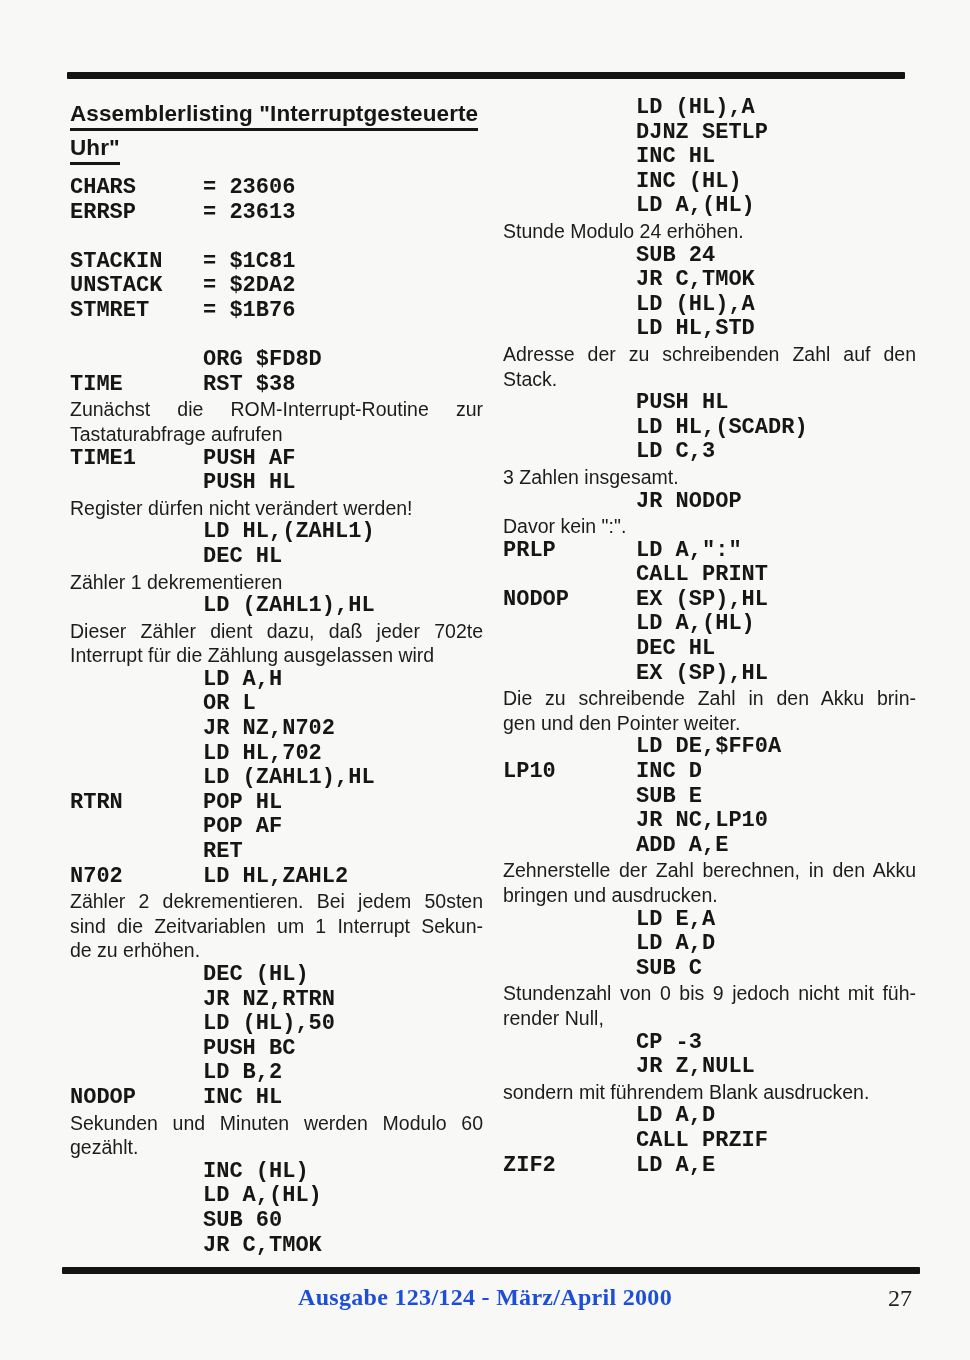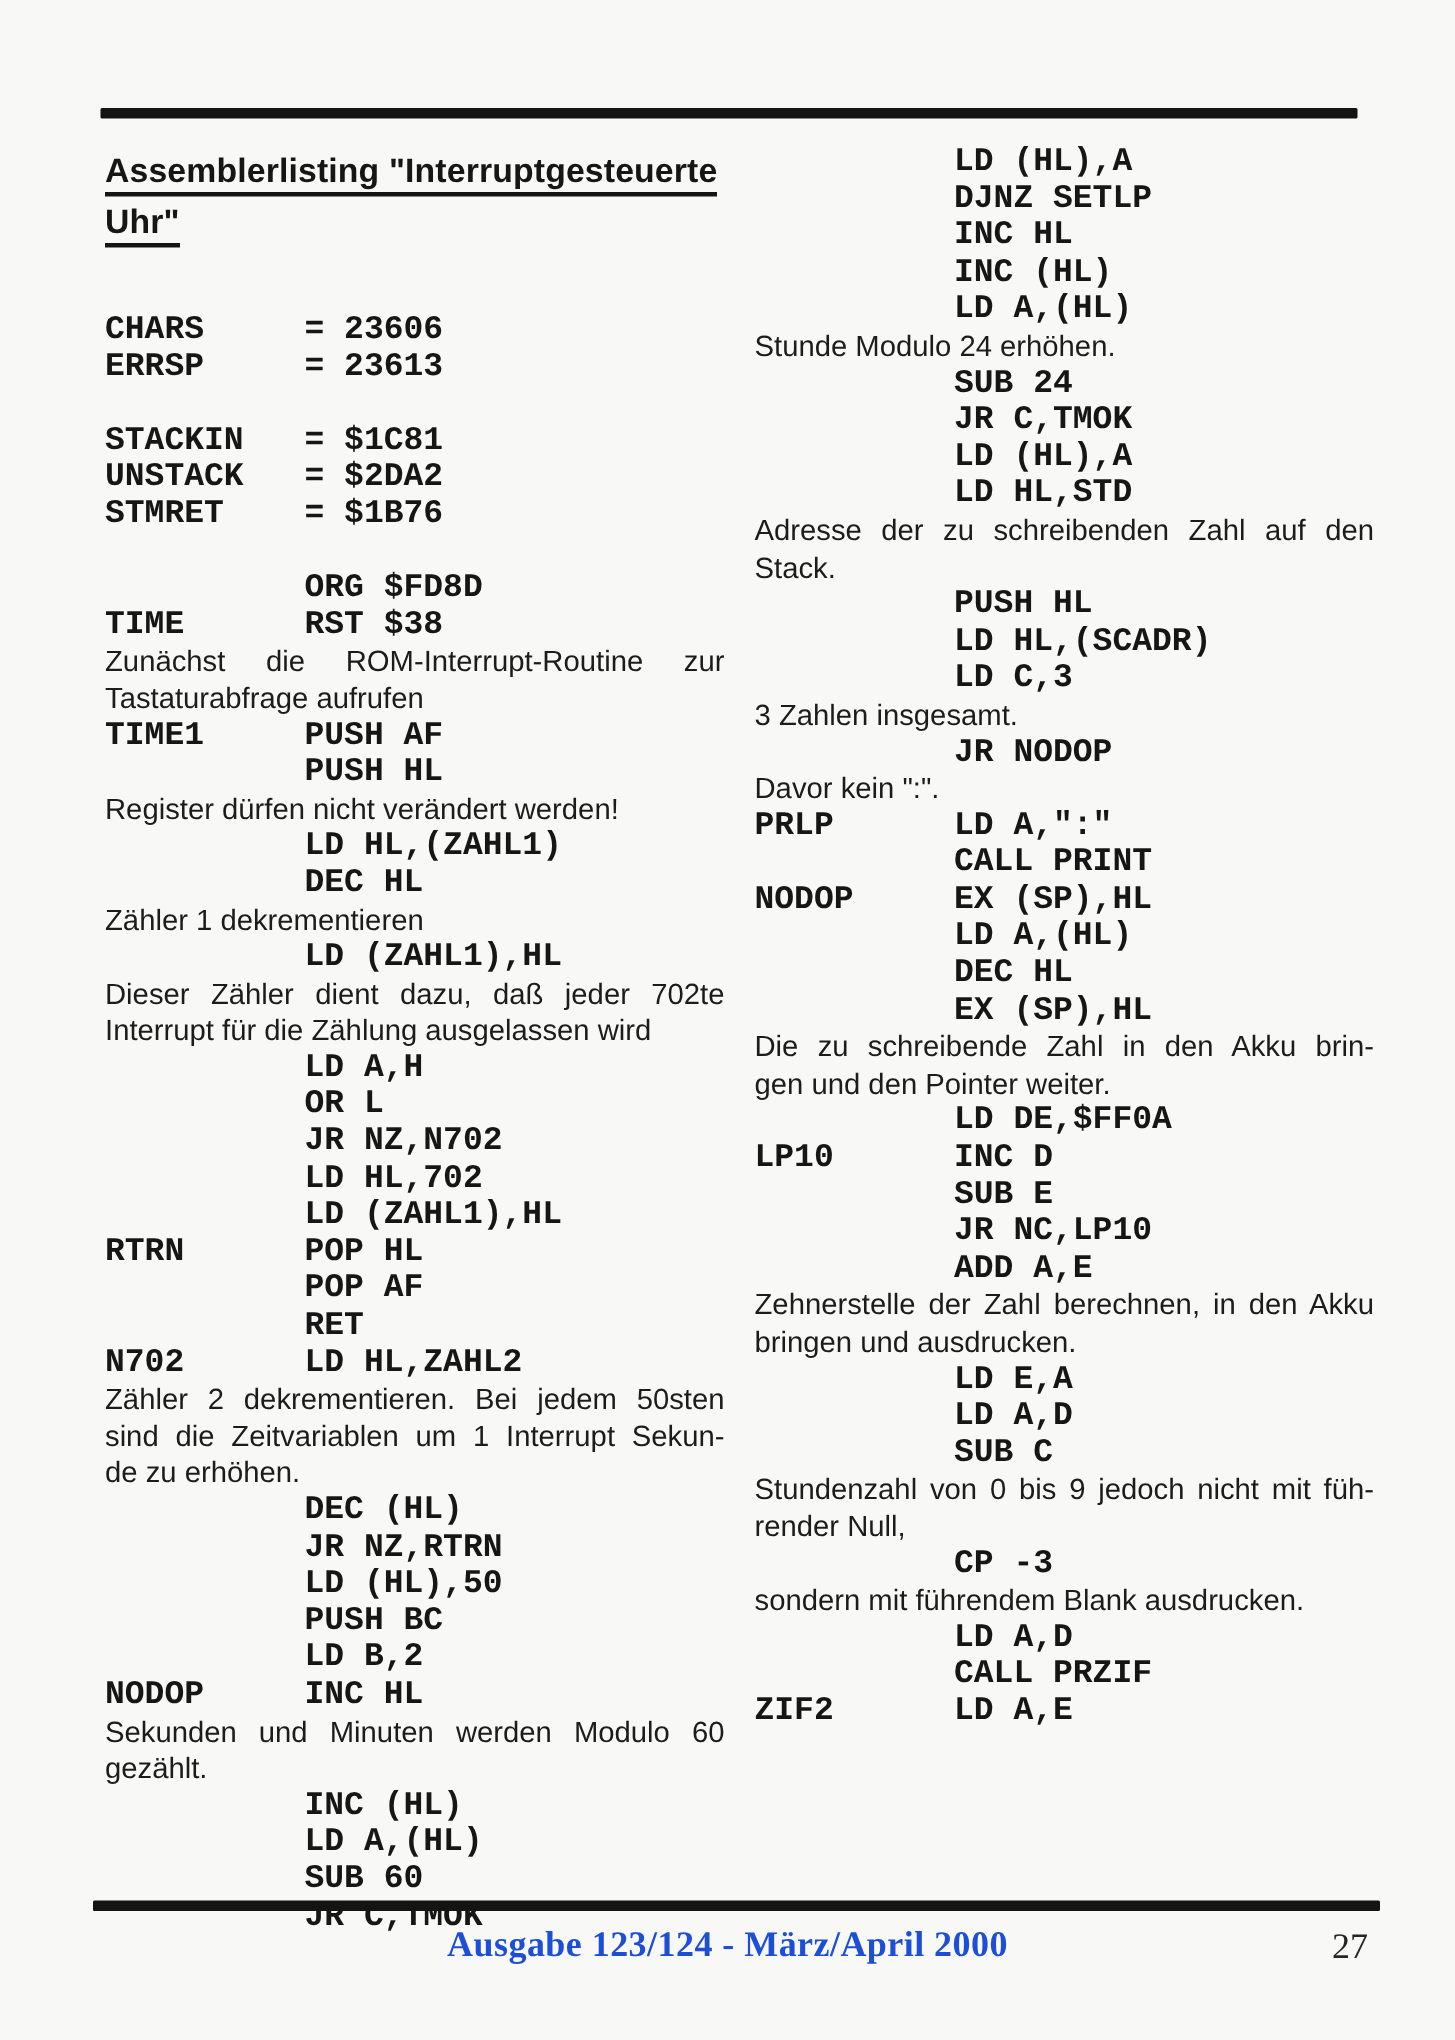--- a/index.html
+++ b/index.html
@@ -35,21 +35,21 @@
     display: block;
     margin-bottom: 3px;
   }
   .title .tline > span {
     display: inline-block;
     border-bottom: 3px solid #161616;
     padding-bottom: 1px;
   }
 
   .col { position: absolute; width: 413px; }
-  .col-left  { left: 70px;  top: 176px; margin-top: 32px; }
+  .col-left  { left: 70px;  top: 176px; }
   .col-right { left: 503px; top: 96px;  }
 
   .line {
     height: 24.6px;
     line-height: 24.6px;
   }
   .blank { }
   .code-line {
     font-family: "Liberation Mono", monospace;
     font-weight: bold;
@@ -187,20 +187,21 @@
       <div class="line code-line"><span class="lbl"></span><span class="code">JR NC,LP10</span></div>
       <div class="line code-line"><span class="lbl"></span><span class="code">ADD A,E</span></div>
       <div class="line comment-line justify">Zehnerstelle der Zahl berechnen, in den Akku</div>
       <div class="line comment-line">bringen und ausdrucken.</div>
       <div class="line code-line"><span class="lbl"></span><span class="code">LD E,A</span></div>
       <div class="line code-line"><span class="lbl"></span><span class="code">LD A,D</span></div>
       <div class="line code-line"><span class="lbl"></span><span class="code">SUB C</span></div>
       <div class="line comment-line justify">Stundenzahl von 0 bis 9 jedoch nicht mit füh-</div>
       <div class="line comment-line">render Null,</div>
       <div class="line code-line"><span class="lbl"></span><span class="code">CP -3</span></div>
+      <div class="line code-line"><span class="lbl"></span><span class="code">JR Z,NULL</span></div>
       <div class="line comment-line">sondern mit führendem Blank ausdrucken.</div>
       <div class="line code-line"><span class="lbl"></span><span class="code">LD A,D</span></div>
       <div class="line code-line"><span class="lbl"></span><span class="code">CALL PRZIF</span></div>
       <div class="line code-line"><span class="lbl">ZIF2</span><span class="code">LD A,E</span></div>
     </div>
 
   <div class="rule rule-bottom"></div>
 
   <div class="footer-issue">Ausgabe 123/124 - März/April 2000</div>
   <div class="footer-page">27</div>

